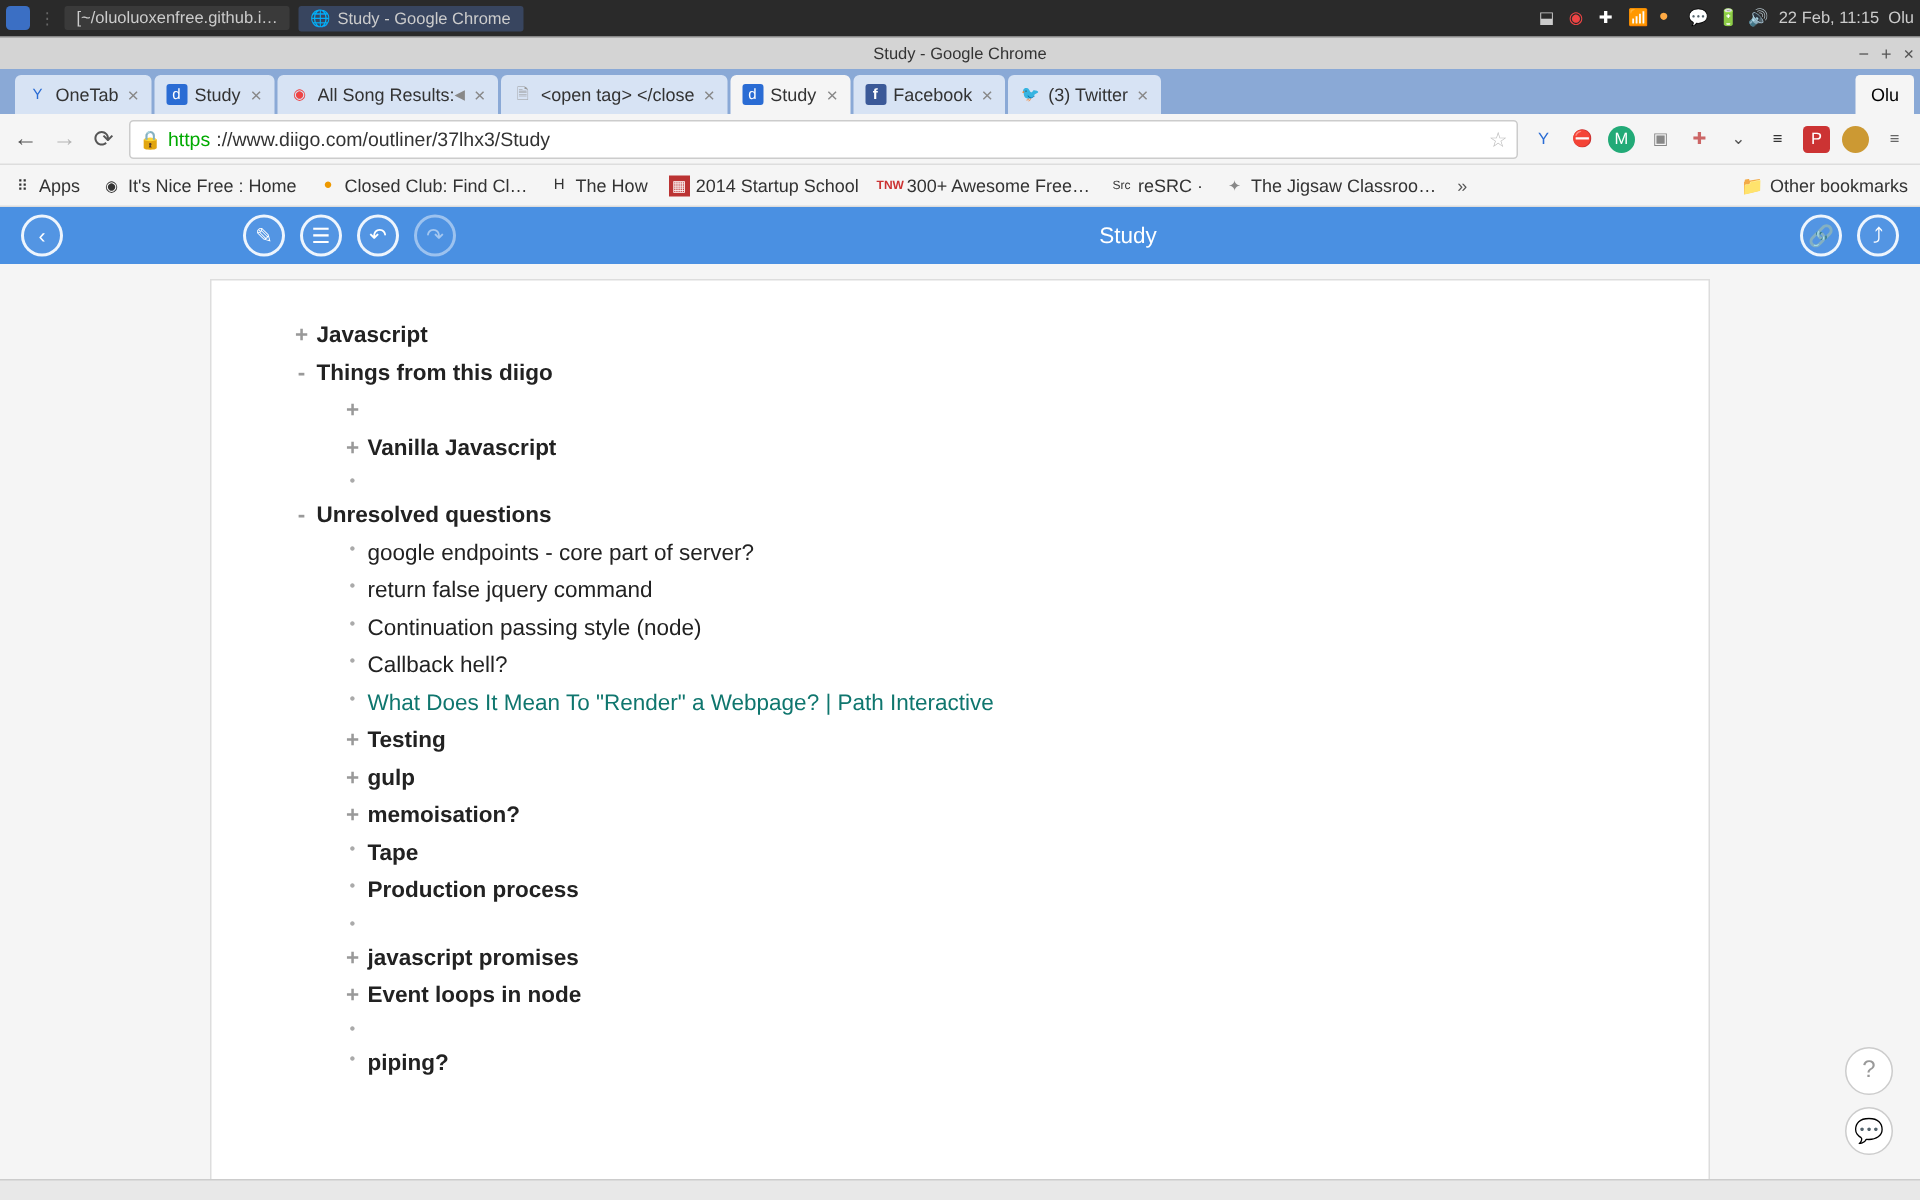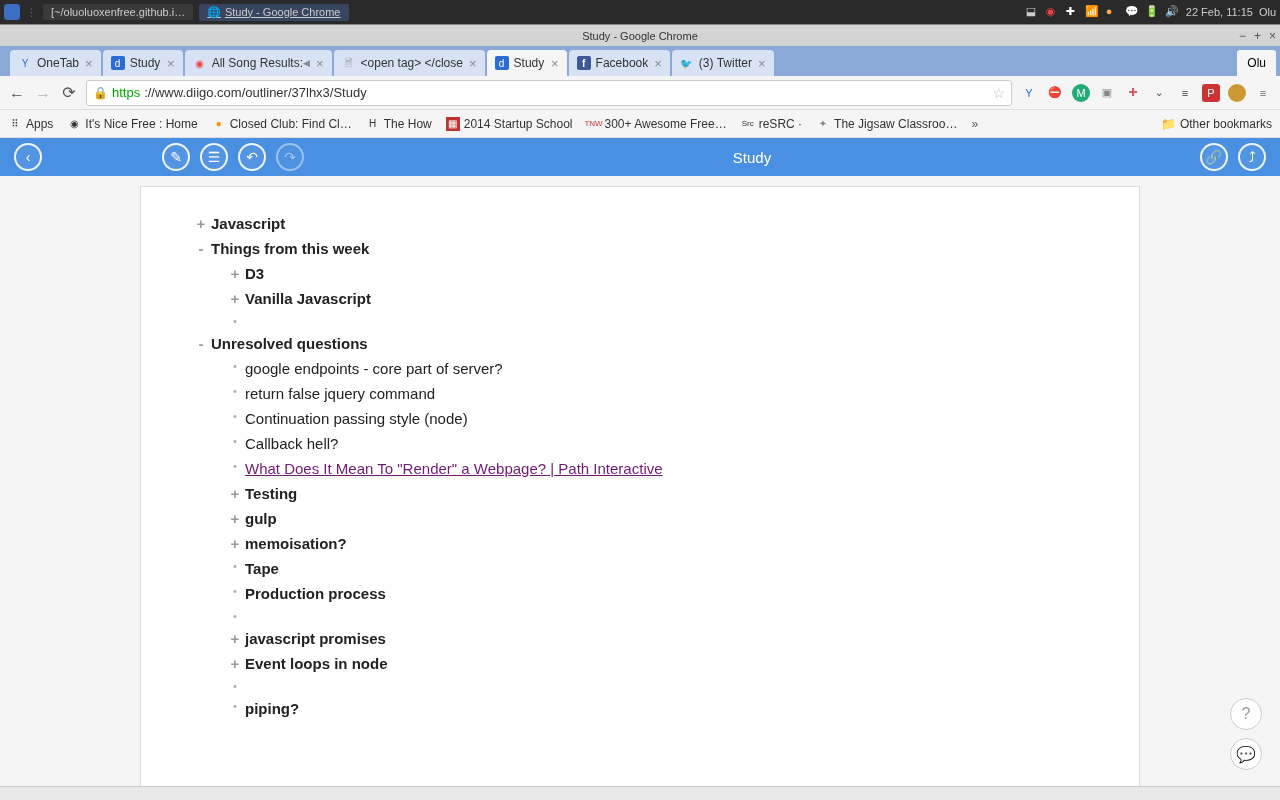--- a/index.html
+++ b/index.html
@@ -3,21 +3,21 @@
 <meta charset="utf-8">
 <style>
 * { margin: 0; padding: 0; box-sizing: border-box; font-family: Arial, Helvetica, sans-serif; }
 body { width: 1280px; height: 800px; overflow: hidden; background: #f0f0f0; }
 
 
 .system-bar { height: 24px; background: #2a2a2a; display: flex; align-items: center; color: #ccc; font-size: 11px; padding: 0 4px; }
 .system-bar .left { display: flex; align-items: center; gap: 6px; }
 .system-bar .left .app-icon { width: 16px; height: 16px; background: #4a6; border-radius: 3px; display: inline-block; }
 .system-bar .task { background: rgba(255,255,255,0.08); padding: 2px 8px; border-radius: 2px; max-width: 180px; overflow: hidden; white-space: nowrap; text-overflow: ellipsis; }
-.system-bar .task-active { background: rgba(100,150,255,0.25); text-decoration: underline; }
+.system-bar .task-active { background: rgba(100,150,255,0.25); }
 .system-bar .spacer { flex: 1; }
 .system-bar .tray { display: flex; align-items: center; gap: 6px; }
 .system-bar .tray .ico { width: 14px; height: 14px; display: inline-block; }
 
 
 .chrome-title { height: 22px; background: #d4d4d4; border-top: 1px solid #888; display: flex; align-items: center; justify-content: center; font-size: 11px; color: #333; position: relative; }
 .chrome-title .win-ctrl { position: absolute; right: 4px; display: flex; gap: 8px; color: #555; font-size: 12px; }
 
 
 .tab-strip { height: 30px; background: #8aa9d6; display: flex; align-items: flex-end; padding-left: 10px; padding-right: 4px; }
@@ -53,21 +53,21 @@
 .diigo-bar .sep { width: 100px; }
 
 
 .content-wrap { height: calc(800px - 24px - 22px - 30px - 34px - 28px - 38px - 14px); overflow-y: auto; background: #f5f5f5; }
 .paper { width: 1000px; margin: 10px auto 0 auto; background: #fff; border: 1px solid #ddd; min-height: 100%; padding: 24px 50px; }
 .outline-row { display: flex; align-items: flex-start; padding: 4px 0; font-size: 15px; color: #222; }
 .outline-row .toggle { width: 20px; text-align: center; color: #999; font-weight: bold; cursor: pointer; user-select: none; font-size: 15px; flex-shrink:0; }
 .outline-row .bullet { width: 20px; text-align: center; color: #aaa; font-size: 11px; flex-shrink:0; }
 .outline-row .text { flex: 1; }
 .outline-row.bold .text { font-weight: bold; }
-.outline-row .text.link { text-decoration: underline; color: #701a75; }
+.outline-row .text.link { color: #0f766e; }
 .indent-0 { padding-left: 0px; }
 .indent-1 { padding-left: 34px; }
 
 
 .float-btns { position: fixed; right: 18px; bottom: 30px; display: flex; flex-direction: column; gap: 8px; }
 .float-btns .fb { width: 32px; height: 32px; border: 1px solid #ccc; border-radius: 50%; background: #fff; display:flex; align-items:center; justify-content:center; color:#999; font-size:16px; cursor:pointer; }
 
 
 .hscroll { height: 14px; background: #e8e8e8; border-top: 1px solid #ccc; }
 </style>
@@ -186,21 +186,21 @@
     </div>
   <div class="bm">
       <span class="bm-ico">H</span>
       <span>The How</span>
     </div>
   <div class="bm">
       <span class="bm-ico" style="background:#b33;color:#fff;">▦</span>
       <span>2014 Startup School</span>
     </div>
   <div class="bm">
-      <span class="bm-ico" style="color:#c33;font-size:8px;">TNW</span>
+      <span class="bm-ico" style="color:#c33;font-size:8px;font-weight:bold;">TNW</span>
       <span>300+ Awesome Free…</span>
     </div>
   <div class="bm">
       <span class="bm-ico" style="font-size:8px;">Src</span>
       <span>reSRC ·</span>
     </div>
   <div class="bm">
       <span class="bm-ico" style="color:#888;">✦</span>
       <span>The Jigsaw Classroo…</span>
     </div>
@@ -224,25 +224,24 @@
 </div>
 
 <div class="content-wrap">
   <div class="paper" id="outline-container">
       <div class="outline-row indent-0 bold">
         <span class="toggle">+</span>
         <span class="text">Javascript</span>
       </div>
       <div class="outline-row indent-0 bold">
         <span class="toggle">-</span>
-        <span class="text">Things from this week</span>
-      </div>
-      <div class="outline-row indent-1 bold">
-        <span class="toggle">+</span>
-        <span class="text">D3</span>
+        <span class="text">Things from this diigo</span>
+      </div>
+      <div class="outline-row indent-1 bold">
+        <span class="toggle">+</span>
       </div>
       <div class="outline-row indent-1 bold">
         <span class="toggle">+</span>
         <span class="text">Vanilla Javascript</span>
       </div>
       <div class="outline-row indent-1">
         <span class="bullet">•</span>
         <span class="text"></span>
       </div>
       <div class="outline-row indent-0 bold">

